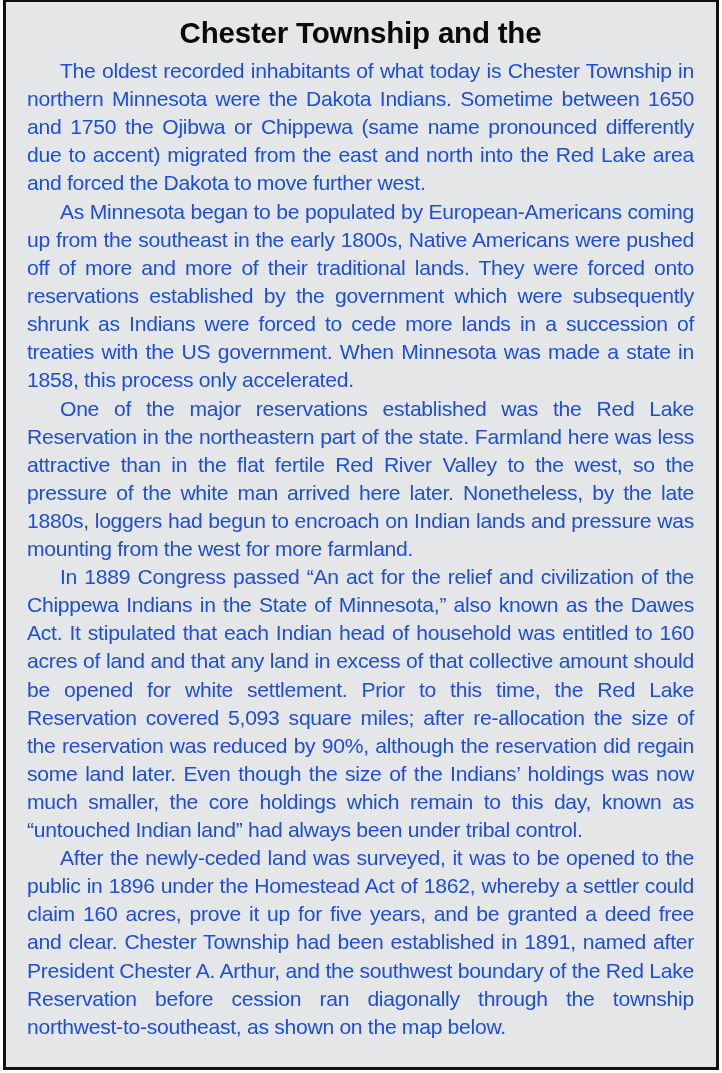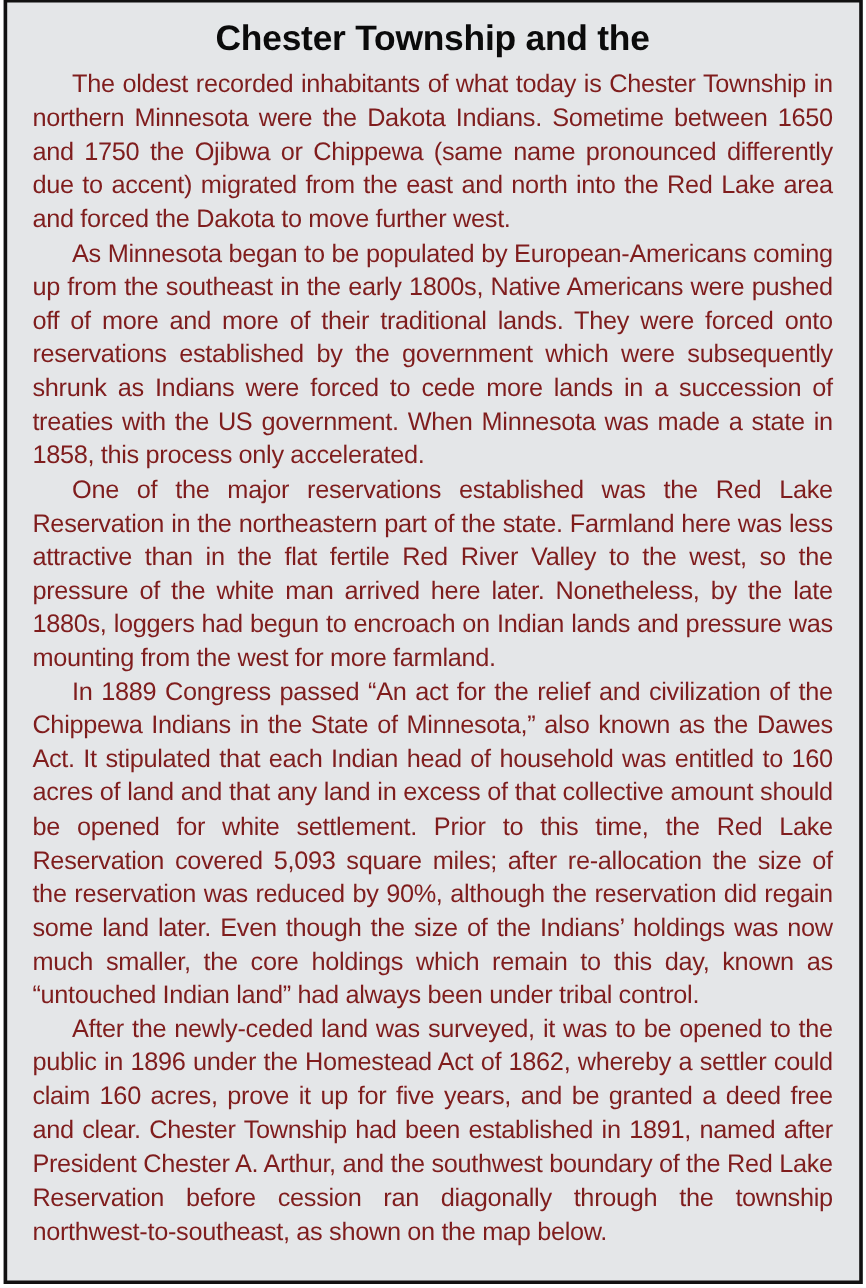--- a/index.html
+++ b/index.html
@@ -57,21 +57,21 @@
   .doc-paragraph {
     margin: 0 0 0.5px 0;
     padding: 0;
     text-align: justify;
     text-justify: inter-word;
     text-indent: 33px;
     font-size: 21.1px;
     line-height: 28.05px;
     letter-spacing: -0.26px;
     word-spacing: -0.1px;
-    color: #7f1d1d;
+    color: #1d4ed8;
     hyphens: manual;
     -webkit-hyphens: manual;
   }
   .doc-paragraph:last-child {
     margin-bottom: 0;
   }
 </style>
 </head>
 <body>
 

